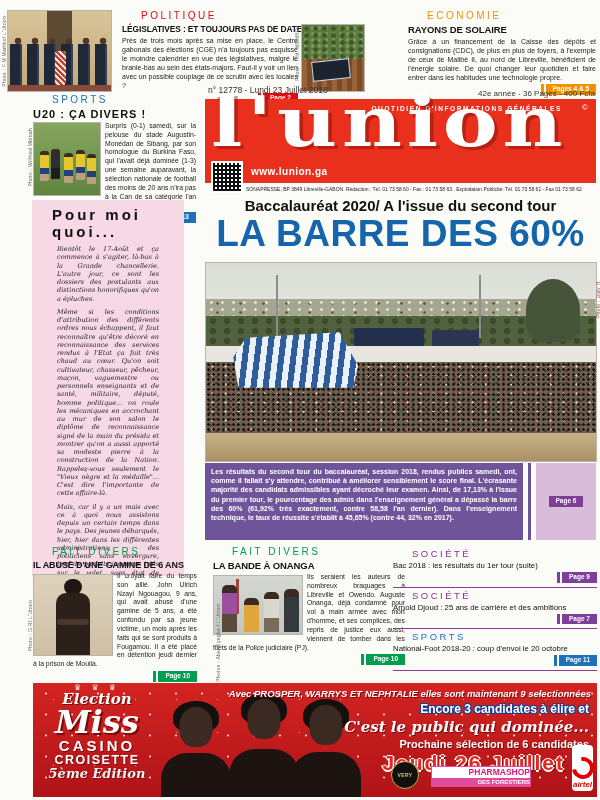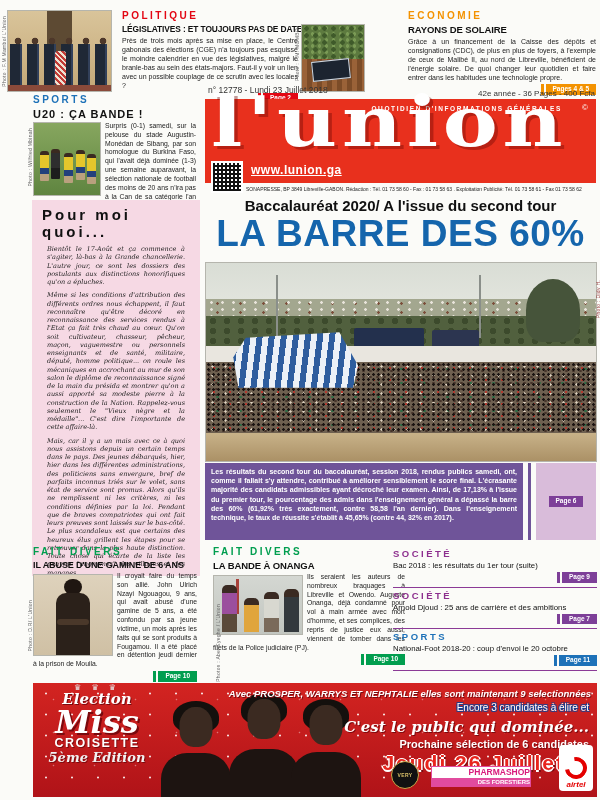--- a/index.html
+++ b/index.html
@@ -1,18 +1,18 @@
 <!DOCTYPE html>
 <html><head>
 <meta charset="utf-8">
 <style>
   html,body{margin:0;padding:0;background:#888;}
   .page{position:relative;width:600px;height:800px;background:#fbfbf8;font-family:"Liberation Sans",sans-serif;overflow:hidden;margin:0 auto;}
   .abs{position:absolute;}
-  .seclabel{font-size:10px;font-weight:bold;letter-spacing:2.5px;}
+  .seclabel{font-size:10px;font-weight:normal;letter-spacing:2.5px;margin-left:19px;}
   .t-red{color:#e30613}.t-orange{color:#f39200}.t-blue{color:#1d71b8}.t-green{color:#019e4f}.t-purple{color:#8d2f8e}
   .bg-red{background:#e30613}.bg-orange{background:#f39200}.bg-blue{background:#1d71b8}.bg-green{background:#019e4f}.bg-purple{background:#7d3f98}
   .hsm{font-size:8.4px;font-weight:bold;color:#111;margin-top:3px;white-space:nowrap;letter-spacing:-0.1px;}
   .body{font-size:7px;line-height:1.3;color:#222;text-align:justify;margin-top:2px;}
   .pref{display:flex;gap:2px;justify-content:flex-end;margin-top:2px;}
   .bar{width:3px;}
   .tag{color:#fff;font-size:6.5px;font-weight:bold;padding:2px 7px;line-height:1;white-space:nowrap;}
   .vcred{position:absolute;writing-mode:vertical-rl;transform:rotate(180deg);font-size:5px;color:#666;letter-spacing:.3px;white-space:nowrap;}
   .photo{position:absolute;overflow:hidden;border:1px solid #b5b5ad;background:#ddd;}
 
@@ -35,28 +35,28 @@
   .player.k{background:linear-gradient(180deg,#3a2a20 0 13%,#2e2e2e 13% 62%,#1d1d1d 62% 100%);}
 
   
   .issue{position:absolute;left:208px;top:85px;font-size:8.5px;color:#333;}
   .edition{position:absolute;right:5px;top:89px;font-size:8px;color:#333;}
   .masthead{position:absolute;left:205px;top:99px;width:391px;height:84px;background:#e8301d;}
   .mh-tagline{position:absolute;right:34px;top:6px;font-size:6.5px;color:#fff;font-weight:bold;letter-spacing:1.6px;}
   .mh-copy{position:absolute;right:8px;top:4px;font-size:8px;color:#fff;}
   .mh-logo{position:absolute;left:6px;top:-16px;font-family:"DejaVu Serif",serif;font-weight:bold;font-size:70px;line-height:1.1;color:#fff;letter-spacing:4px;transform:scaleX(1.18);transform-origin:left center;text-shadow:3px 3px 0 rgba(110,10,5,.4);}
   .qr{position:absolute;left:6px;bottom:-10px;width:28px;height:28px;background:#fff;border:2px solid #fff;background-image:repeating-linear-gradient(0deg,#111 0 2px,transparent 2px 4px),repeating-linear-gradient(90deg,#111 0 2px,#fff 2px 4px);}
-  .mh-site{position:absolute;left:46px;bottom:6px;font-size:12px;font-weight:bold;color:#fff;letter-spacing:.5px;text-decoration:underline;}
+  .mh-site{position:absolute;left:46px;bottom:6px;font-size:10px;font-weight:bold;color:#fff;letter-spacing:.5px;}
   .contact{position:absolute;left:246px;top:186px;width:352px;font-size:5px;color:#222;white-space:nowrap;overflow:hidden;}
 
   .kicker{position:absolute;left:205px;top:197px;width:391px;text-align:center;font-size:15px;font-weight:bold;color:#111;}
   .mainhead{position:absolute;left:205px;top:213px;width:391px;text-align:center;font-size:37px;font-weight:800;color:#1565ac;letter-spacing:.5px;}
 
   
-  .makaya{position:absolute;left:32px;top:200px;width:168px;height:376px;background:#f6d9e4;padding:6px 10px;box-sizing:border-box;overflow:hidden;}
+  .makaya{position:absolute;left:32px;top:200px;width:152px;height:376px;background:#f6d9e4;padding:6px 20px;box-sizing:border-box;overflow:hidden;}
   .mk-title{font-size:15px;font-weight:bold;letter-spacing:3px;color:#111;margin-bottom:4px;}
   .makaya p{margin:5px;font-family:"DejaVu Serif",serif;font-style:italic;font-size:6.5px;line-height:1.27;text-align:justify;color:#222;}
   .mk-sig{font-size:14px;font-weight:bold;text-align:right;letter-spacing:1px;margin-top:3px;color:#111;}
 
   
   .ph-crowd{background:linear-gradient(#d9ddd5 0%,#e6e8e1 30%,#cfc9b8 45%);}
   .cr-hill{position:absolute;left:0;top:18%;width:100%;height:15%;background:#a3a78f;background-image:radial-gradient(circle,#e8e4da 1px,transparent 1.6px),radial-gradient(circle,#7c4f3b 1px,transparent 1.5px);background-size:11px 7px,23px 9px;}
   .cr-trees{position:absolute;left:0;top:27%;width:100%;height:15%;background:#51603e;background-image:radial-gradient(circle,#3c4a2c 3px,transparent 3.4px);background-size:14px 10px;}
   .cr-tree2{position:absolute;right:4%;top:8%;width:14%;height:32%;background:#46543a;border-radius:50% 50% 30% 30%;}
   .cr-pole1,.cr-pole2{position:absolute;top:6%;width:2px;height:32%;background:#8a8f8a;}
@@ -97,29 +97,29 @@
   .ad-election{font-family:"DejaVu Serif",serif;font-style:italic;font-weight:bold;font-size:15px;line-height:1;text-shadow:1px 1px 0 #7a0a0e;}
   .ad-miss{font-family:"DejaVu Serif",serif;font-style:italic;font-weight:bold;font-size:32px;line-height:.95;text-shadow:2px 2px 0 #7a0a0e;}
   .ad-casino{font-size:15px;font-weight:bold;letter-spacing:3px;margin-top:1px;line-height:1.05;text-shadow:1px 1px 0 #7a0a0e;}
   .ad-croisette{font-size:12.5px;font-weight:bold;letter-spacing:1.5px;line-height:1.05;text-shadow:1px 1px 0 #7a0a0e;}
   .ad-edition{font-family:"DejaVu Serif",serif;font-style:italic;font-weight:bold;font-size:13px;color:#f2f2f2;line-height:1.1;text-shadow:1px 1px 0 #7a0a0e;}
   .wm{position:absolute;bottom:0;width:70px;}
   .wm .hr{position:absolute;left:50%;transform:translateX(-50%);top:-4px;width:46px;height:32px;background:#14100d;border-radius:50% 50% 40% 40%;}
   .wm .hd{position:absolute;left:50%;transform:translateX(-50%);top:2px;width:33px;height:40px;background:#3b2a21;border-radius:46% 46% 42% 42%;}
   .wm .bd{position:absolute;bottom:0;left:0;width:100%;height:48%;background:#1d1411;border-radius:26px 26px 0 0;}
   .ad-l1{position:absolute;left:130px;right:6px;top:5px;text-align:right;font-style:italic;font-weight:bold;font-size:9.5px;color:#fff;white-space:nowrap;text-shadow:1px 1px 0 #7a0a0e;}
-  .ad-l2{position:absolute;right:8px;top:19px;font-weight:normal;font-size:10px;color:#fff;text-shadow:1px 1px 0 #1b3f8f,-1px -1px 0 #1b3f8f,1px -1px 0 #1b3f8f,-1px 1px 0 #1b3f8f;}
+  .ad-l2{position:absolute;right:8px;top:19px;font-weight:bold;font-size:12px;color:#fff;text-shadow:1px 1px 0 #1b3f8f,-1px -1px 0 #1b3f8f,1px -1px 0 #1b3f8f,-1px 1px 0 #1b3f8f;}
   .ad-l3{position:absolute;right:8px;top:35px;font-family:"DejaVu Serif",serif;font-style:italic;font-weight:bold;font-size:15px;color:#fff;text-shadow:1px 1px 0 #7a0a0e;}
   .ad-l4{position:absolute;right:8px;top:55px;font-weight:bold;font-size:11px;color:#fff;text-shadow:1px 1px 0 #7a0a0e;}
   .ad-date{position:absolute;right:32px;top:68px;font-weight:800;font-size:21px;letter-spacing:2px;color:#e8251d;text-shadow:-1.5px 0 0 #fff,1.5px 0 0 #fff,0 -1.5px 0 #fff,0 1.5px 0 #fff,2px 2px 0 #7a0a0e;}
   .lg-very{position:absolute;right:178px;bottom:8px;width:26px;height:26px;border-radius:50%;background:#111;border:1px solid #caa84a;color:#d9c06a;font-size:5px;font-weight:bold;display:flex;align-items:center;justify-content:center;letter-spacing:.4px;}
   .lg-pharma{position:absolute;right:66px;bottom:10px;width:98px;background:#fff;border:1.5px solid #e14b9e;text-align:right;padding-top:0;}
   .lg-pharma .l1{font-size:8.5px;font-weight:800;color:#d81b7c;}
   .lg-pharma .l2{font-size:6px;font-weight:bold;color:#fff;background:#e14b9e;margin-top:1px;padding:1px 0;}
-  .lg-airtel{position:absolute;right:4px;bottom:6px;width:34px;height:46px;background:#fff;border-radius:4px;display:flex;flex-direction:column;align-items:center;justify-content:flex-end;padding-bottom:2px;box-sizing:border-box;}
+  .lg-airtel{position:absolute;right:4px;bottom:6px;width:21px;height:46px;background:#fff;border-radius:4px;display:flex;flex-direction:column;align-items:center;justify-content:flex-end;padding-bottom:2px;box-sizing:border-box;}
   .airtel-swoosh{width:14px;height:14px;border:4px solid #e40000;border-radius:50%;border-left-color:transparent;transform:rotate(35deg);margin-bottom:1px;}
   .airtel-text{font-size:8px;font-weight:bold;font-style:italic;color:#e40000;}
 </style>
 </head>
 <body>
 
 <div class="page">
 
   <div class="vcred" style="left:1px;top:16px;">Photo : F.M Mambo/ L'Union</div>
   <div class="photo ph-officials" style="left:7px;top:10px;width:103px;height:80px;">
@@ -150,21 +150,21 @@
     <div class="body">Grâce à un financement de la Caisse des dépôts et consignations (CDC), de plus en plus de foyers, à l'exemple de ceux de Malibé II, au nord de Libreville, bénéficient de l'énergie solaire. De quoi changer leur quotidien et faire entrer dans les habitudes une technologie propre.</div>
     <div class="pref">
         <span class="bar bg-orange"></span>
         <span class="tag bg-orange">Pages 4 &amp; 5</span>
       </div>
   </div>
 
   <div class="vcred" style="left:27px;top:128px;">Photo : Wilfried Mbinah</div>
   <div class="abs" style="left:33px;top:94px;width:163px;">
     <div class="seclabel t-blue">SPORTS</div>
-    <div class="hsm" style="font-size:11px;letter-spacing:1px;">U20 : ÇA BANDE !</div>
+    <div class="hsm" style="font-size:11px;letter-spacing:1px;">U20 : ÇA DIVERS !</div>
     <div>
       <div class="ph-foot">
         <div class="player" style="left:6px;top:28px;"></div>
         <div class="player k" style="left:17px;top:26px;"></div>
         <div class="player" style="left:30px;top:30px;"></div>
         <div class="player" style="left:42px;top:27px;"></div>
         <div class="player" style="left:53px;top:31px;"></div>
       </div>
       <div class="body" style="font-size:6.8px;">Surpris (0-1) samedi, sur la pelouse du stade Augustin-Monédan de Sibang, par son homologue du Burkina Faso, qui l'avait déjà dominée (1-3) une semaine auparavant, la sélection nationale de football des moins de 20 ans n'ira pas à la Can de sa catégorie l'an prochain au Niger. Une amère désillusion.</div>
     </div>
@@ -280,20 +280,21 @@
           <span class="tag bg-blue">Page 11</span>
         </div>
     </div>
   </div>
 
   <div class="ad">
     <div class="ad-left">
       <div class="ad-crowns">♛ ♛ ♛</div>
       <div class="ad-election">Election</div>
       <div class="ad-miss">Miss</div>
+      <div class="ad-casino">CASINO</div>
       <div class="ad-croisette">CROISETTE</div>
       <div class="ad-edition">5ème Edition</div>
     </div>
     <div class="wm" style="left:128px;height:92px;">
         <div class="hr"></div>
         <div class="hd"></div>
         <div class="bd"></div>
       </div>
     <div class="wm" style="left:196px;height:100px;">
         <div class="hr"></div>

